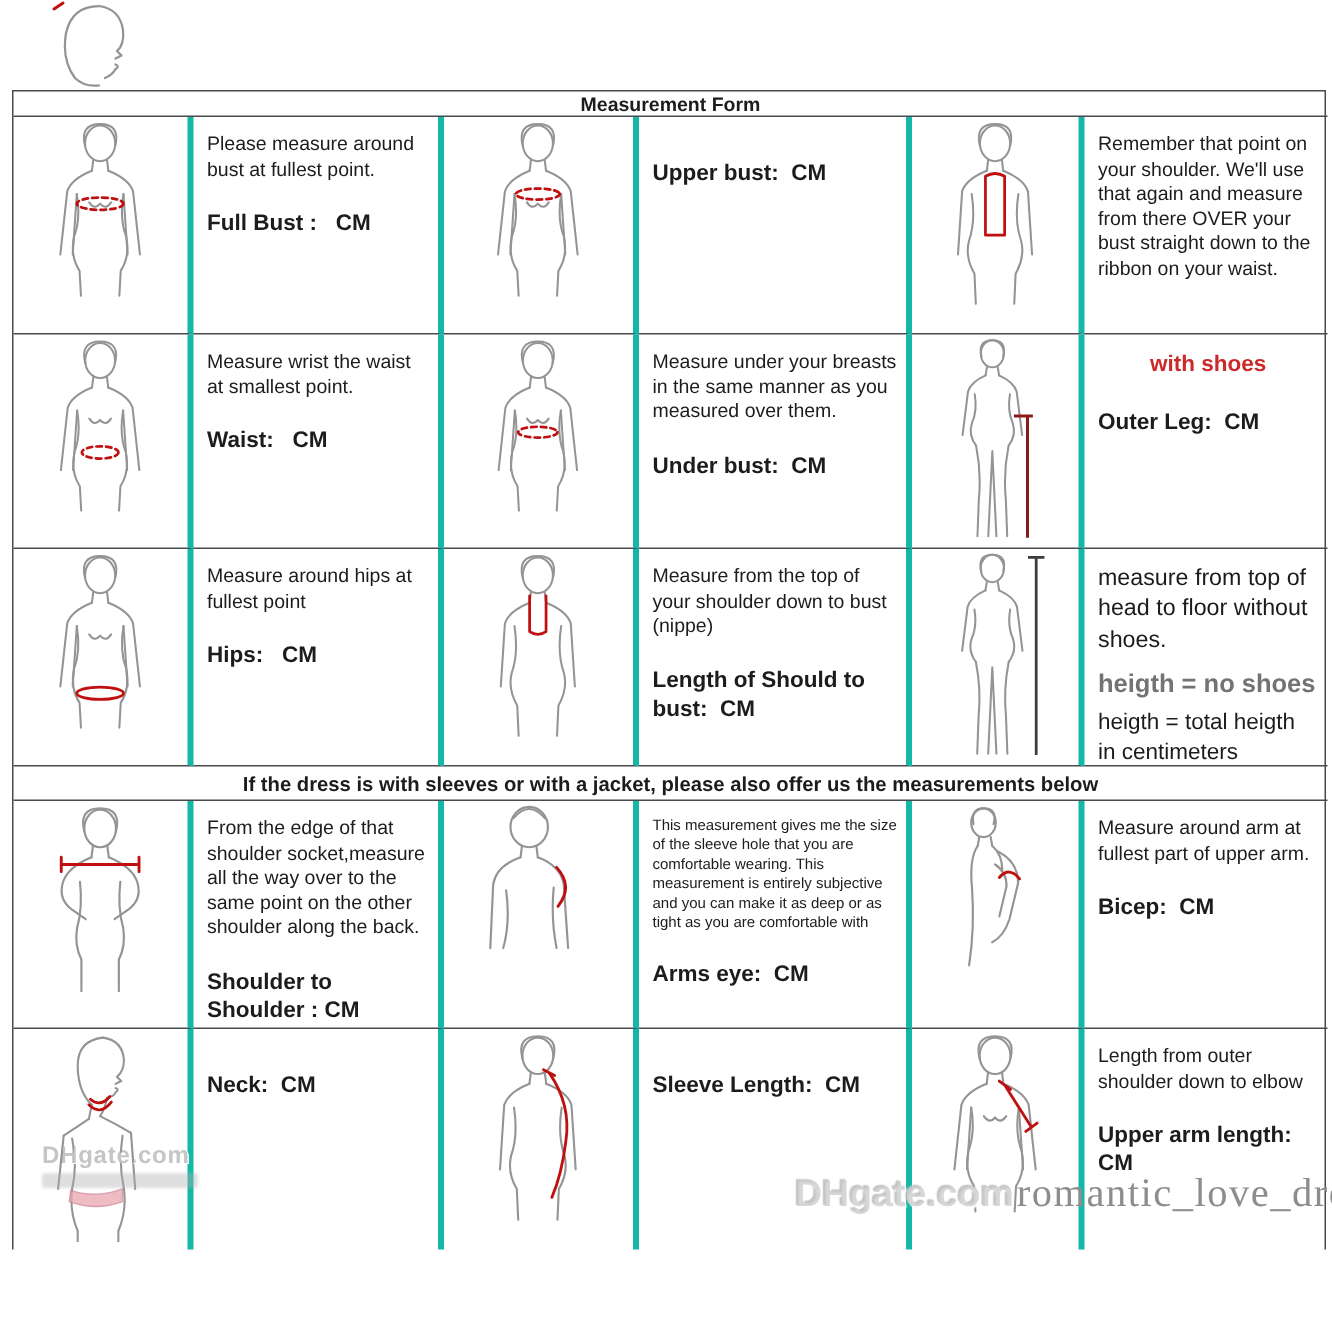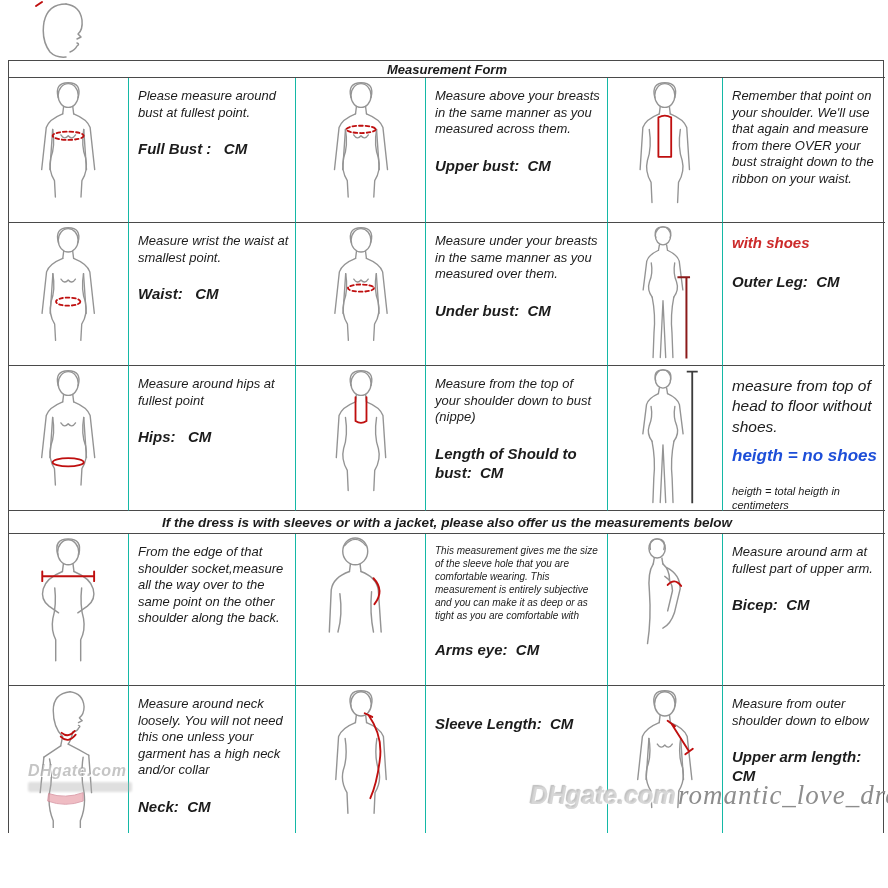--- a/index.html
+++ b/index.html
@@ -1,44 +1,44 @@
 <!DOCTYPE html>
 <html><head>
 <meta charset="utf-8">
 <style>
   html,body{margin:0;padding:0;background:#fff;}
   .stage{position:relative;width:888px;height:888px;background:#fff;overflow:hidden;
-         font-family:"Liberation Sans",sans-serif;color:#1c1c1c;font-style:italic;}
+         font-family:"Liberation Sans",sans-serif;color:#1c1c1c;}
   
   .mtable{position:absolute;left:8px;top:60px;width:876px;
           display:grid;
           grid-template-columns:120px 167px 130px 182px 115px 162px;
           grid-template-rows:17px 145px 143px 145px 23px 152px 147px;
           border:1px solid #4a4a4a;border-bottom:none;box-sizing:border-box;}
   .hdr{grid-column:1/-1;border-bottom:1px solid #4a4a4a;
        display:flex;align-items:center;justify-content:center;
        font-weight:bold;font-size:13px;}
   .banner{grid-column:1/-1;border-bottom:1px solid #4a4a4a;
           display:flex;align-items:center;justify-content:center;
           font-weight:bold;font-size:13.5px;}
-  .cell{border-right:1px solid #14b8a6;border-bottom:1px solid #4a4a4a;
+  .cell{border-right:4px solid #14b8a6;border-bottom:1px solid #4a4a4a;
         box-sizing:border-box;overflow:hidden;}
   .c6{border-right:none;}
   .lastrow{border-bottom:none;}
   .fig{display:flex;align-items:flex-start;justify-content:center;padding:2px;}
   .figsvg{width:96%;height:98%;}
   .txt{padding:10px 6px 4px 9px;display:flex;flex-direction:column;font-size:13px;line-height:1.27;}
   .desc{white-space:pre-wrap;}
   .lbl{font-weight:bold;font-size:15px;margin-top:18px;white-space:pre-wrap;}
   .lbl.tight{margin-top:3px;}
   .smalltxt .desc{font-size:10px;line-height:1.3;}
-  .redtitle{color:#cc2a2a;font-weight:bold;font-size:15px;text-align:left;margin-bottom:2px;}
+  .redtitle{color:#cc2a2a;font-weight:bold;font-size:15px;text-align:center;margin-bottom:2px;}
   .bigfont{font-size:15.5px;line-height:1.32;}
-  .bigfont .redmid{color:#1d4ed8;font-weight:bold;font-size:17px;margin:8px 0 4px 0;}
-  .bigfont .post{font-size:11px;margin-top:12px;}
+  .bigfont .redmid{color:#737373;font-weight:bold;font-size:17px;margin:8px 0 4px 0;}
+  .bigfont .post{font-size:15px;}
   
   .b{fill:none;stroke:#949494;stroke-width:1.5;stroke-linecap:round;stroke-linejoin:round;}
   .r{fill:none;stroke:#bf0f0f;stroke-width:2;stroke-linecap:round;}
   .rd{stroke-dasharray:4 3;}
   .k{fill:none;stroke:#3c3c3c;stroke-width:2;}
   .dk{fill:none;stroke:#8b1a1a;stroke-width:2.2;}
   
   .wm-left{position:absolute;left:28px;top:762px;width:120px;}
   .wm-left .wm-main{font-weight:bold;font-size:16px;color:rgba(150,150,150,0.55);
                     text-shadow:1px 1px 0 #fff;letter-spacing:.5px;filter:blur(.4px);}
@@ -138,21 +138,20 @@
       <div class="desc">Please measure around bust at fullest point.</div>
       <div class="lbl">Full Bust :   CM</div>
     </div>
     <div class="cell fig">
       <svg class="figsvg" viewBox="0 0 100 150">
         <use href="#figFront"></use>
           <ellipse class="r rd" cx="50" cy="54" rx="16" ry="4"></ellipse>
       </svg>
     </div>
     <div class="cell txt">
-      <div class="desc">Measure above your breasts in the same manner as you measured across them.</div>
       <div class="lbl">Upper bust:  CM</div>
     </div>
     <div class="cell fig">
       <svg class="figsvg" viewBox="0 0 100 150">
         <use href="#figBack"></use>
         <path class="r" d="M43,41 Q50,37 57,41 M43,41 L43,84 M57,41 L57,84 M43,84 L57,84"></path>
       </svg>
     </div>
     <div class="cell txt c6">
       <div class="desc">Remember that point on your shoulder. We'll use that again and measure from there OVER your bust straight down to the ribbon on your waist.</div>
@@ -226,20 +225,21 @@
     </div>
 
     <div class="cell fig">
       <svg class="figsvg" viewBox="0 0 100 150">
         <use href="#figAkimbo"></use>
         <path class="r" d="M23,42 L77,42 M23,37 L23,47 M77,37 L77,47"></path>
       </svg>
     </div>
     <div class="cell txt">
       <div class="desc">From the edge of that shoulder socket,measure all the way over to the same point on the other shoulder along the back.</div>
+      <div class="lbl">Shoulder to Shoulder : CM</div>
     </div>
     <div class="cell fig">
       <svg class="figsvg" viewBox="0 0 100 150">
         <use href="#figBackClose"></use>
         <path class="r" d="M63,44 Q75,57 64,71"></path>
       </svg>
     </div>
     <div class="cell txt smalltxt">
       <div class="desc">This measurement gives me the size of the sleeve hole that you are comfortable wearing. This measurement is entirely subjective and you can make it as deep or as tight as you are comfortable with</div>
       <div class="lbl">Arms eye:  CM</div>
@@ -256,40 +256,39 @@
     </div>
 
     <div class="cell fig lastrow">
       <svg class="figsvg" viewBox="0 0 100 150">
         <use href="#figProfile"></use>
         <path d="M29,113 Q47,119 66,112 L66,121 Q47,128 28,121 Z" fill="#eaa6b0" opacity="0.75" stroke="#cf8090" stroke-width="1"></path>
         <path class="r" d="M42,52 Q50,60 58,50 M43,48 Q50,54 57,46"></path>
       </svg>
     </div>
     <div class="cell txt lastrow">
-      <div class="desc">Measure around neck loosely. You will not need this one unless your garment has a high neck and/or collar</div>
       <div class="lbl">Neck:  CM</div>
     </div>
     <div class="cell fig lastrow">
       <svg class="figsvg" viewBox="0 0 100 150">
         <use href="#figBack"></use>
         <path class="r" d="M54,27 L62,31 M58,29 Q74,52 70,78 Q67,102 60,118"></path>
       </svg>
     </div>
     <div class="cell txt lastrow">
       <div class="lbl">Sleeve Length:  CM</div>
     </div>
     <div class="cell fig lastrow">
       <svg class="figsvg" viewBox="0 0 100 150">
         <use href="#figFront"></use>
         <path class="r" d="M57,38 L76,68 M53,35 L61,41 M72,71 L80,65"></path>
       </svg>
     </div>
     <div class="cell txt lastrow c6">
-      <div class="desc">Measure from outer shoulder down to elbow</div>
+      <div class="desc">Length from outer shoulder down to elbow</div>
       <div class="lbl">Upper arm length:  CM</div>
     </div>
 
   </div>
 
   <div class="wm-left">
     <div class="wm-main">DHgate.com</div>
     <div class="wm-bar"></div>
   </div>
   <div class="wm-right">

